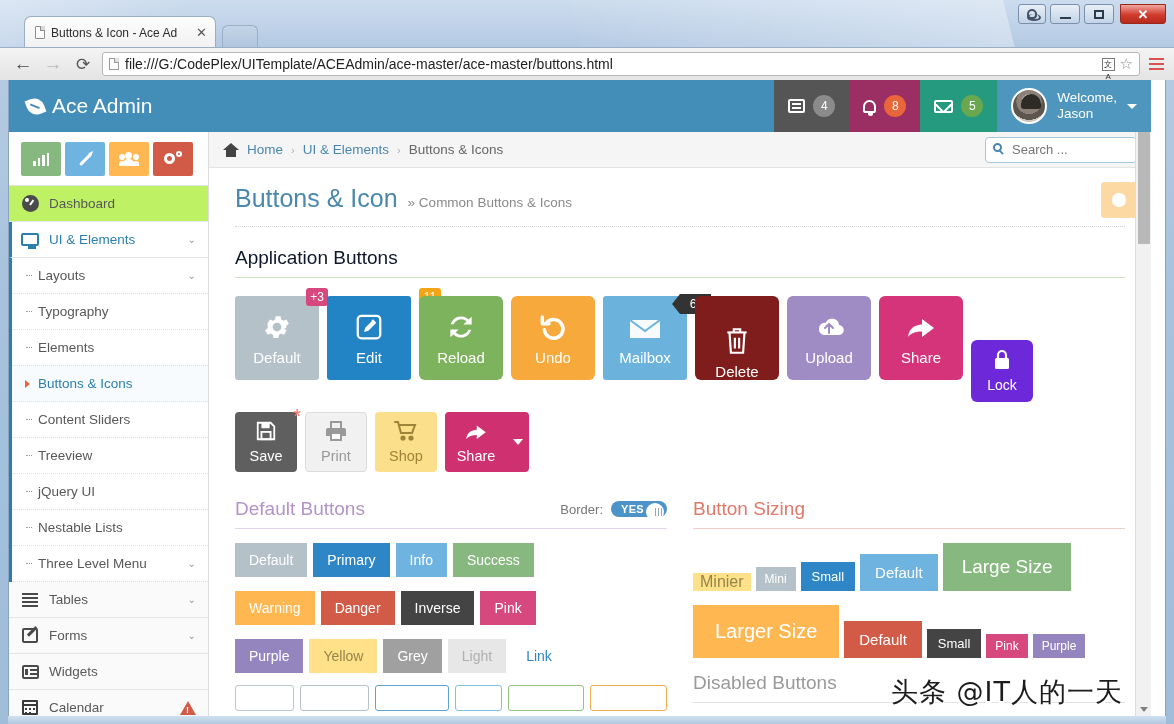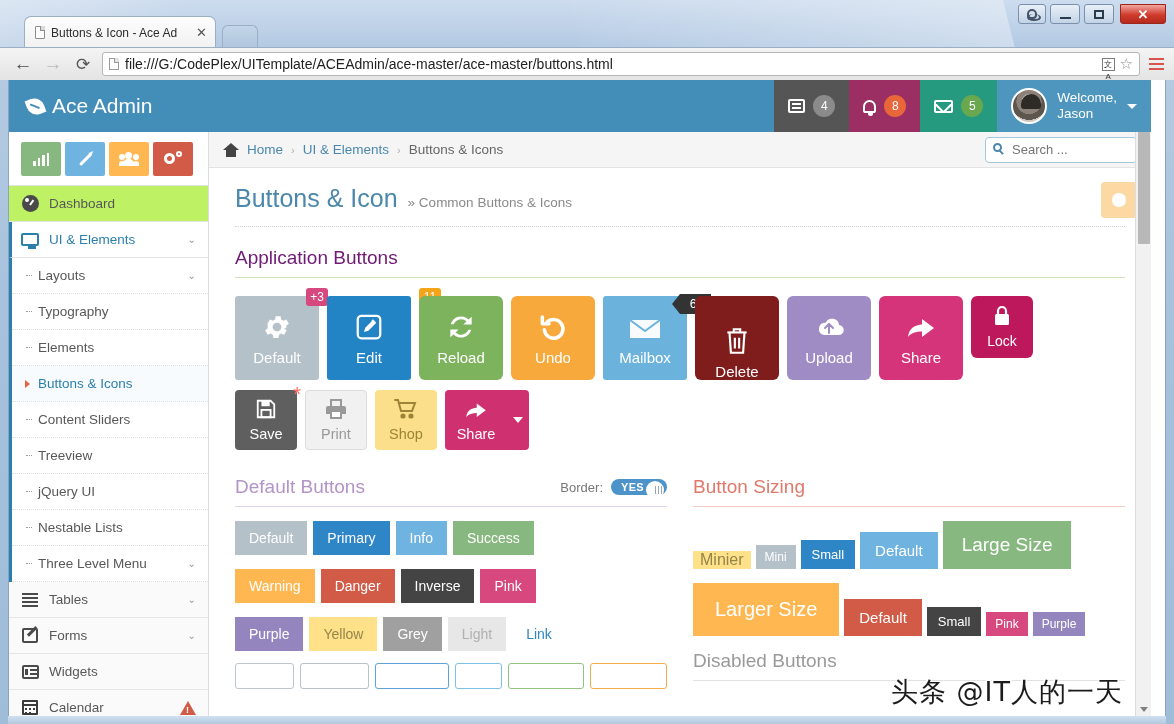--- a/index.html
+++ b/index.html
@@ -249,21 +249,21 @@
   .gear-btn{ position:absolute; right:14px; top:14px; width:36px;height:36px;background:#fcd9a3;
       border-radius:4px; display:flex;align-items:center;justify-content:center; }
   .gear-glyph{ width:14px;height:14px;border-radius:50%;border:4px solid #fff;position:relative;}
   .gear-glyph:before{content:"";position:absolute;left:-4px;top:1px;width:14px;height:4px;
       background:#fff;transform:rotate(45deg);}
   .gear-glyph:after{content:"";position:absolute;left:-4px;top:1px;width:14px;height:4px;
       background:#fff;transform:rotate(-45deg);}
 
   .sect{ padding:0 26px; }
   .sect-title{ font-size:19px; font-weight:300; padding-top:20px; display:flex;align-items:center; }
-  .sect-title.green{ color:#701a75; }
+  .sect-title.green{ color:#0f172a; }
   .sect-title.purple{ color:#b294c7; }
   .sect-title.red{ color:#e0796a; }
   .sect-title.grey{ color:#9a9a9a; }
   .sect-rule{ height:1px; margin-top:8px; }
   .r-green{ background:#cfe3bf; } .r-purple{ background:#e2d5ec; }
   .r-red{ background:#f3cdc5; } .r-grey{ background:#e2e2e2; }
 
   
   .app-row{ display:flex; gap:8px; margin-top:18px; align-items:flex-start; }
   .app-btn{ width:84px;height:84px;border-radius:6px; color:#fff;
@@ -278,21 +278,21 @@
   .badge.dark{ background:#333; top:-2px; right:-24px; border-radius:0; height:20px;
      padding:0 7px 0 10px; font-size:12.5px; }
   .badge.dark:before{ content:""; position:absolute; left:-8px; top:0;
      border-top:10px solid transparent;border-bottom:10px solid transparent;border-right:8px solid #333;}
   .aster{ position:absolute; top:-6px; right:-4px; color:#ff6d61; font-size:20px; line-height:1; }
 
   .b-default{ background:#b5c1c9; } .b-edit{ background:#2283c5; }
   .b-reload{ background:#7cb35c; } .b-undo{ background:#f7a93c; }
   .b-mailbox{ background:#6bb3dd; } .b-delete{ background:#7f1d1d;justify-content:flex-end; }
   .b-upload{ background:#a08cc4; } .b-share{ background:#d6347a; }
-  .b-lock{ background:#be185d; }
+  .b-lock{ background:#6d28d9;margin-top:44px; }
 
   .app-row2{ display:flex; gap:8px; margin-top:10px; align-items:flex-start; }
   .app-sm{ width:62px;height:60px;border-radius:4px;display:flex;flex-direction:column;
      align-items:center;justify-content:center; gap:3px; font-size:14.5px; position:relative; cursor:pointer;}
   .s-save{ background:#5f5f5f;color:#fff; }
   .s-print{ background:#f1f1f1;color:#999; border:1px solid #dcdcdc; }
   .s-shop{ background:#fbdf8a;color:#9e8437; }
   .s-share{ background:#cf3070;color:#fff; border-radius:4px 0 0 4px; }
   .s-caret{ width:22px;height:60px;background:#cf3070;border-radius:0 4px 4px 0;
      display:flex;align-items:center;justify-content:center;margin-left:-8px; cursor:pointer;}

